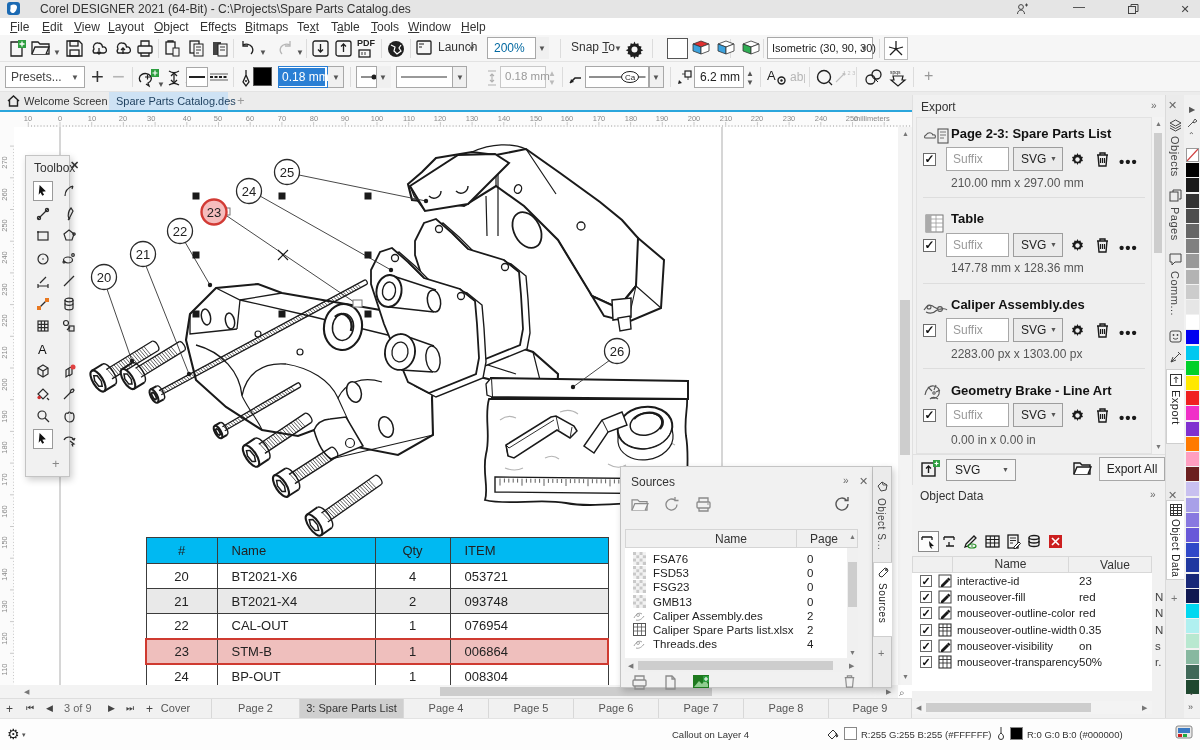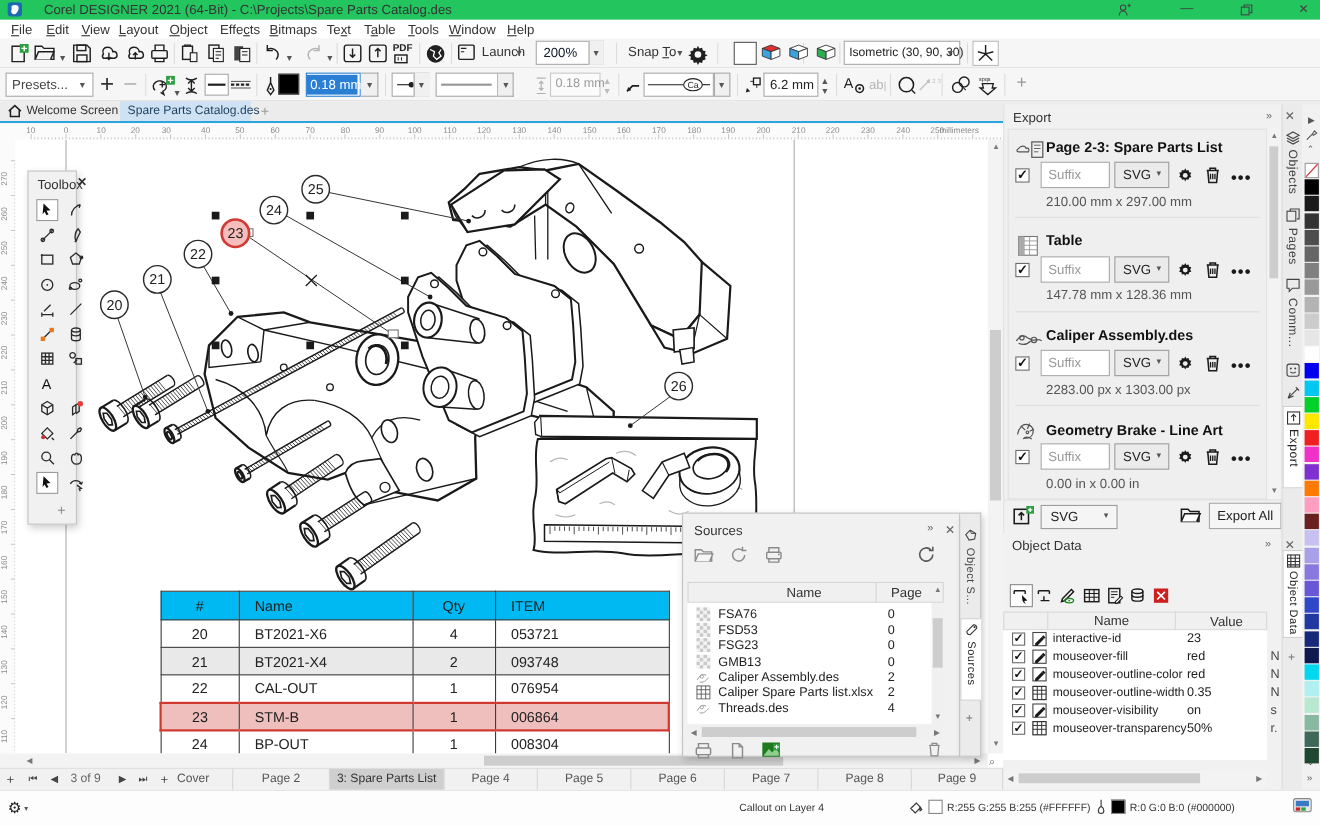--- a/index.html
+++ b/index.html
@@ -1,20 +1,20 @@
 <!DOCTYPE html>
 <html><head>
 <meta charset="utf-8">
 <style>
 *{margin:0;padding:0;box-sizing:border-box;}
 html,body{width:1200px;height:750px;overflow:hidden;}
 body{font-family:"Liberation Sans",sans-serif;font-size:12px;color:#222;background:#fff;position:relative;-webkit-font-smoothing:antialiased;}
 .abs{position:absolute;}
 svg.ic{position:absolute;overflow:visible;}
-#titlebar{left:0;top:0;width:1200px;height:18px;background:#22c55e;}
+#titlebar{left:0;top:0;width:1200px;height:18px;background:#e5e5e5;}
 #titlebar .ttext{position:absolute;left:40px;top:2px;font-size:12px;color:#333;}
 .wbtn{position:absolute;top:3px;width:14px;height:12px;color:#444;font-size:10px;text-align:center;line-height:12px;}
 #menubar{left:0;top:18px;width:1200px;height:17px;background:#fff;}
 #menubar span{position:absolute;top:2px;font-size:12px;color:#333;}
 #toolbar1{left:0;top:35px;width:1200px;height:27px;background:#f6f6f6;border-bottom:1px solid #e3e3e3;}
 #propbar{left:0;top:62px;width:1200px;height:30px;background:#f6f6f6;border-bottom:1px solid #e3e3e3;}
 .sep1{position:absolute;top:4px;width:1px;height:19px;background:#dcdcdc;}
 .dda{position:absolute;color:#555;font-size:8px;}
 #doctabs{left:0;top:92px;width:1200px;height:18px;background:#ececec;}
 #bluebar{left:0;top:110px;width:912px;height:2px;background:#2ba6dc;}
@@ -164,21 +164,21 @@
     </svg>
 <div class="sep1" style="left:410px;top:4px;height:19px;"></div>
 <svg class="ic" style="left:416px;top:5px;" width="16" height="15" viewBox="0 0 16 15">
       <rect x="1" y="1" width="14" height="13" rx="1" fill="none" stroke="#1f1f1f" stroke-width="1.3"></rect>
       <path d="M3 4h5M3 7h3" stroke="#1f1f1f" stroke-width="1"></path>
     </svg>
 <div class="abs" style="left:438px;top:5px;font-size:12px;color:#333;">Launch</div>
 <span class="dda" style="left:468px;top:9px;">▼</span>
 <div class="sep1" style="left:502px;top:4px;height:19px;"></div>
 <div class="abs" style="left:487px;top:2px;width:62px;height:22px;background:#fff;border:1px solid #a8a8a8;"></div>
-<div class="abs" style="left:494px;top:6px;font-size:12px;color:#0f172a;">200%</div>
+<div class="abs" style="left:494px;top:6px;font-size:12px;color:#0369a1;">200%</div>
 <div class="abs" style="left:535px;top:2px;width:14px;height:22px;background:#f0f0f0;border-left:1px solid #a8a8a8;"></div>
 <span class="dda" style="left:538px;top:9px;">▼</span>
 <div class="sep1" style="left:560px;top:4px;height:19px;"></div>
 <div class="abs" style="left:571px;top:5px;font-size:12px;color:#333;">Snap <u>T</u>o</div>
 <span class="dda" style="left:614px;top:9px;">▼</span>
 <svg class="ic" style="left:625px;top:5px;" width="19" height="19" viewBox="0 0 19 19">
       <path d="M9.5 1.5l1.2 2.5 2.6-0.7 0.6 2.6 2.6 0.6-0.7 2.6 2.5 1.2-2.5 1.2 0.7 2.6-2.6 0.6-0.6 2.6-2.6-0.7-1.2 2.5-1.2-2.5-2.6 0.7-0.6-2.6-2.6-0.6 0.7-2.6-2.5-1.2 2.5-1.2-0.7-2.6 2.6-0.6 0.6-2.6 2.6 0.7z" fill="#1f1f1f"></path>
       <circle cx="9.5" cy="9.5" r="3" fill="#f6f6f6"></circle>
     </svg>
 <div class="sep1" style="left:652px;top:4px;height:19px;"></div>

